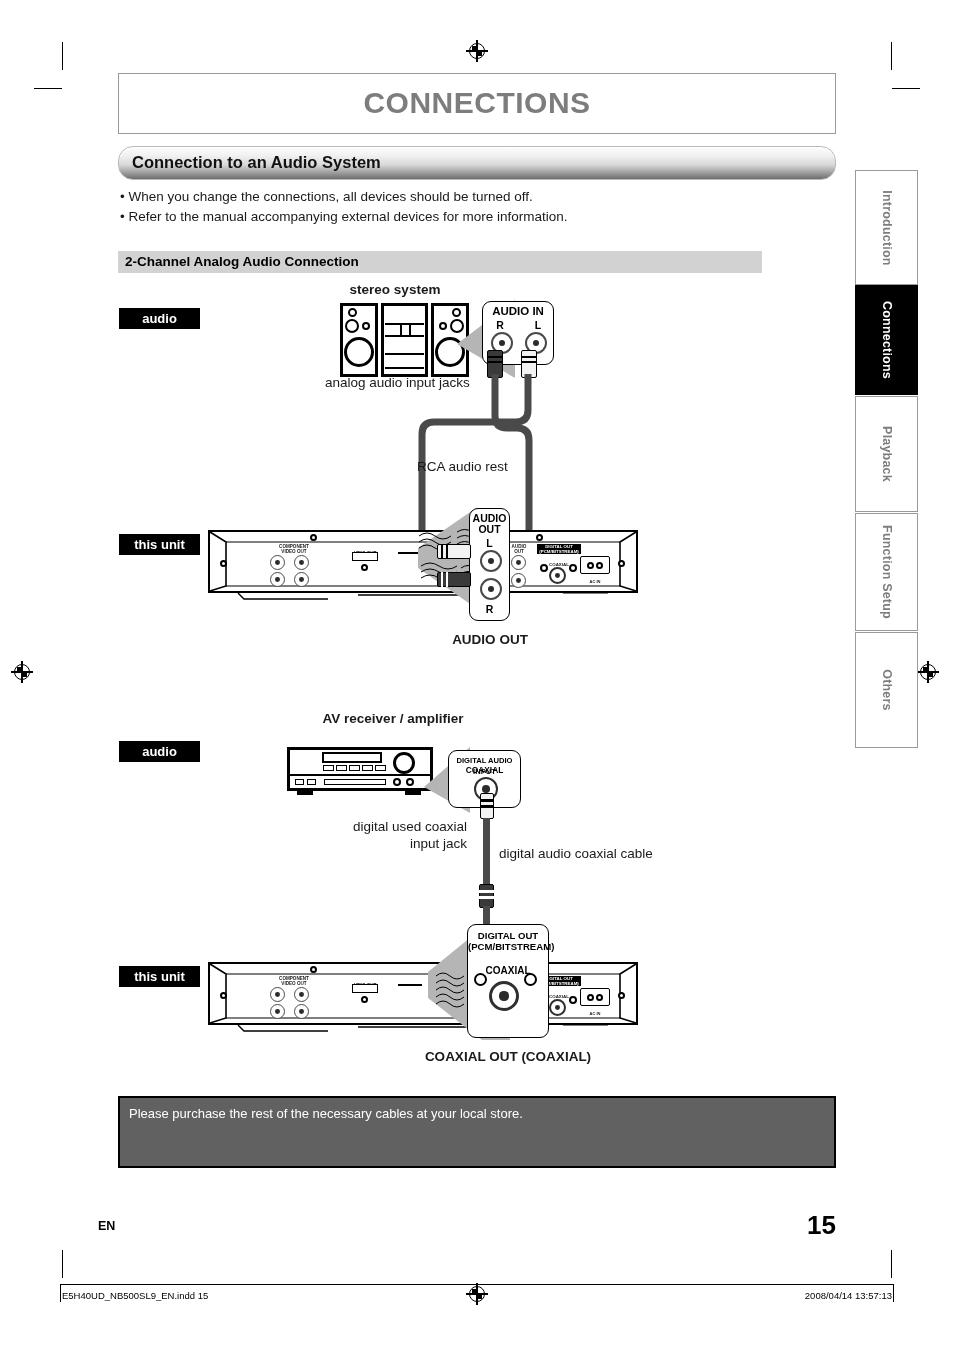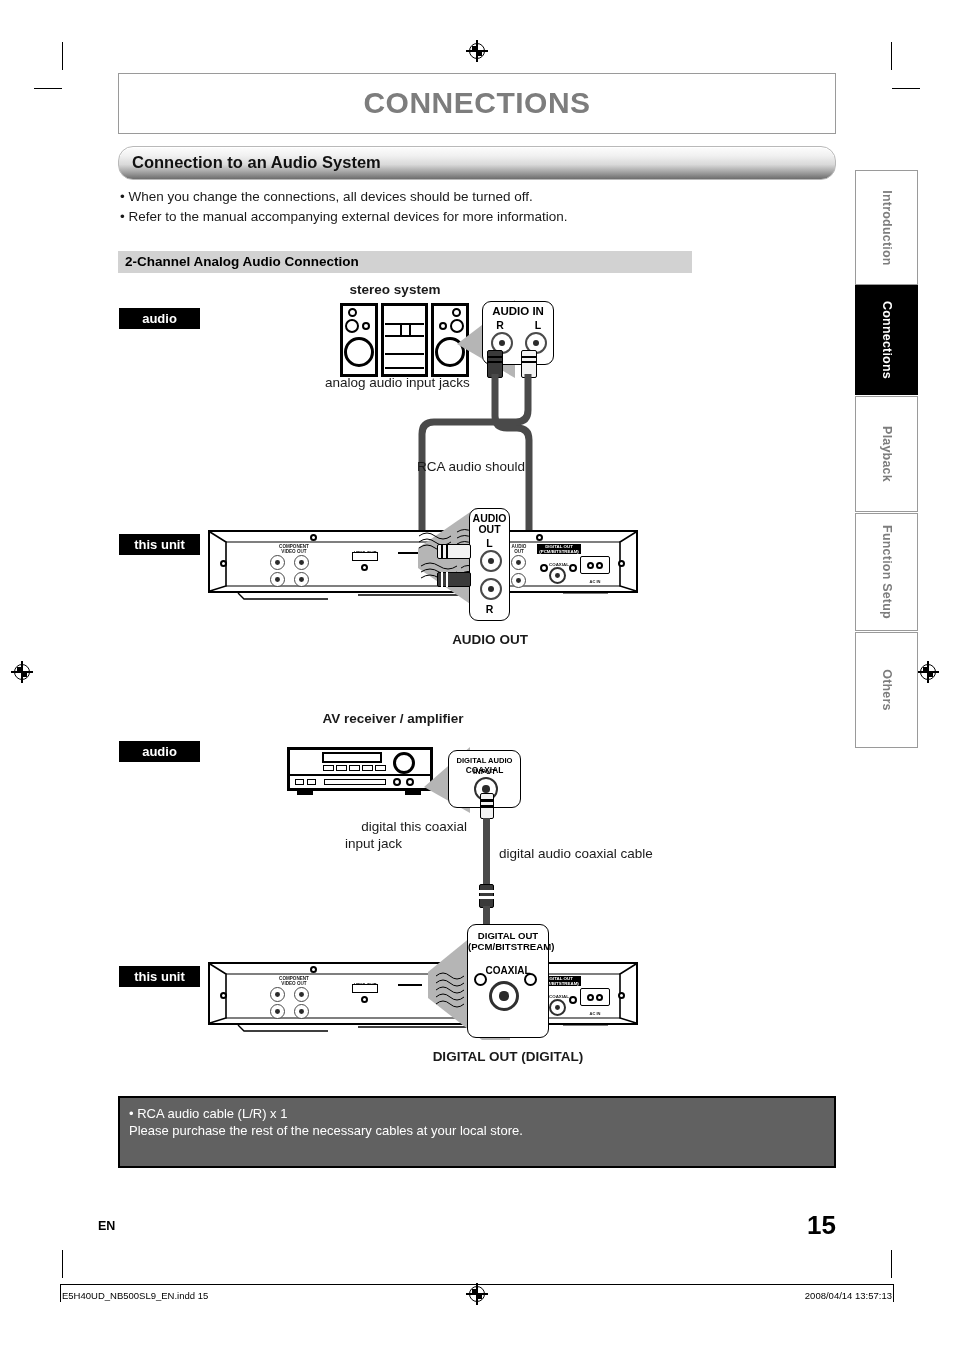--- a/index.html
+++ b/index.html
@@ -40,21 +40,21 @@
         #fdfdfd 0%, #f0f0f0 28%, #d9d9d9 55%, #9f9f9f 80%, #6d6d6d 100%);
     box-shadow: inset 0 1px 0 #ffffff;
   }
   .sec-head span {
     position:absolute; left:13px; top:6px;
     font-size:16.5px; font-weight:bold; color:#111;
   }
 
   
   .sub-head {
-    position:absolute; left:118px; width:574px; height:22px;
+    position:absolute; left:118px; width:644px; height:22px;
     background:#d2d2d2;
   }
   .sub-head span {
     position:absolute; left:7px; top:3px;
     font-size:13.5px; font-weight:bold; color:#000;
   }
 
   .bullet-line {
     position:absolute; font-size:13.5px; color:#1a1a1a; white-space:nowrap;
   }
@@ -248,21 +248,21 @@
   <div class="blk" style="left:487px;top:361px;width:16px;height:2px;"></div>
   <div class="plug w" style="left:521px;top:350px;width:16px;height:28px;border-radius:2px;"></div>
   <div class="blk" style="left:521px;top:356px;width:16px;height:2px;"></div>
   <div class="blk" style="left:521px;top:361px;width:16px;height:2px;"></div>
 
   <svg class="d" style="left:400px;top:374px;width:150px;height:175px;" viewBox="0 0 150 175">
     <path d="M 95 0 L 95 42 Q 95 54 107 54 L 117 54 Q 129 54 129 66 L 129 170" stroke="#4a4a4a" stroke-width="7" fill="none" stroke-linecap="butt"></path>
     <path d="M 128 0 L 128 36 Q 128 48 116 48 L 34 48 Q 22 48 22 60 L 22 170" stroke="#4a4a4a" stroke-width="7" fill="none" stroke-linecap="butt"></path>
   </svg>
 
-  <div class="cap" style="left:417px;top:458px;">RCA audio should</div>
+  <div class="cap" style="left:417px;top:458px;">RCA audio rest</div>
   <div class="cap" style="left:325px;top:374px;">analog audio input jacks</div>
 
   <div class="badge" style="left:119px;top:534px;">this unit</div>
 
   <div class="d" style="left:208px;top:530px;width:430px;height:73px;">
     <div class="chassis" style="left:0;top:0;width:430px;height:63px;"></div>
 
     <svg style="position:absolute;left:0;top:0;width:430px;height:73px;" viewBox="0 0 430 73">
       <path d="M 2 2 L 18 12 L 18 56 L 2 61" fill="none" stroke="#000" stroke-width="1.6"></path>
       <path d="M 428 2 L 412 12 L 412 56 L 428 61" fill="none" stroke="#000" stroke-width="1.6"></path>
@@ -394,22 +394,22 @@
 
   <div class="bubble" style="left:448px;top:750px;width:73px;height:58px;">
     <div class="bt" style="top:4px;font-size:7.6px;">DIGITAL AUDIO INPUT</div>
     <div class="bt" style="top:14px;font-size:8.4px;">COAXIAL</div>
     <div class="jack dark" style="left:25px;top:26px;width:24px;height:24px;"></div>
   </div>
   <div class="plug w" style="left:480px;top:793px;width:14px;height:26px;border-radius:2px;"></div>
   <div class="blk" style="left:480px;top:799px;width:14px;height:2.5px;"></div>
   <div class="blk" style="left:480px;top:805px;width:14px;height:2.5px;"></div>
 
-  <div class="cap r" style="left:280px;top:818px;width:187px;">digital this coaxial</div>
-  <div class="cap r" style="left:280px;top:835px;width:187px;text-align:center;">input jack</div>
+  <div class="cap r" style="left:280px;top:818px;width:187px;">digital used coaxial</div>
+  <div class="cap r" style="left:280px;top:835px;width:187px;">input jack</div>
 
   <div class="cable" style="left:483px;top:818px;width:7px;height:66px;"></div>
   <div class="plug" style="left:479px;top:884px;width:15px;height:24px;border-radius:2px;"></div>
   <div class="wht" style="left:479px;top:890px;width:15px;height:2.5px;"></div>
   <div class="wht" style="left:479px;top:896px;width:15px;height:2.5px;"></div>
   <div class="cable" style="left:483px;top:906px;width:7px;height:18px;"></div>
 
   <div class="cap" style="left:499px;top:845px;">digital audio coaxial cable</div>
 
   <div class="badge" style="left:119px;top:966px;">this unit</div>
@@ -494,24 +494,23 @@
     <div class="bt" style="top:5px;font-size:9.6px;line-height:11px;">
       <span>DIGITAL OUT</span><br>
       <span>(PCM/BITSTREAM)</span>
     </div>
     <div class="bt" style="top:40px;font-size:10px;">COAXIAL</div>
     <div class="jack dark" style="left:21px;top:56px;width:30px;height:30px;border-width:3px;"></div>
     <div class="tweet" style="left:6px;top:48px;width:13px;height:13px;"></div>
     <div class="tweet" style="left:56px;top:48px;width:13px;height:13px;"></div>
   </div>
 
-  <div class="cap b c" style="left:378px;top:1048px;width:260px;">DIGITAL OUT (DIGITAL)</div>
+  <div class="cap b c" style="left:378px;top:1048px;width:260px;">COAXIAL OUT (COAXIAL)</div>
 
   <div class="note">
-    <span class="nl">• RCA audio cable (L/R) x 1</span>
     <span class="nl">Please purchase the rest of the necessary cables at your local store.</span>
   </div>
 
   <div class="tab" style="top:170px;height:115px;">
     <div class="tl">Introduction</div>
   </div>
   <div class="tab active" style="top:285px;height:110px;">
     <div class="tl">Connections</div>
   </div>
   <div class="tab" style="top:396px;height:116px;">

